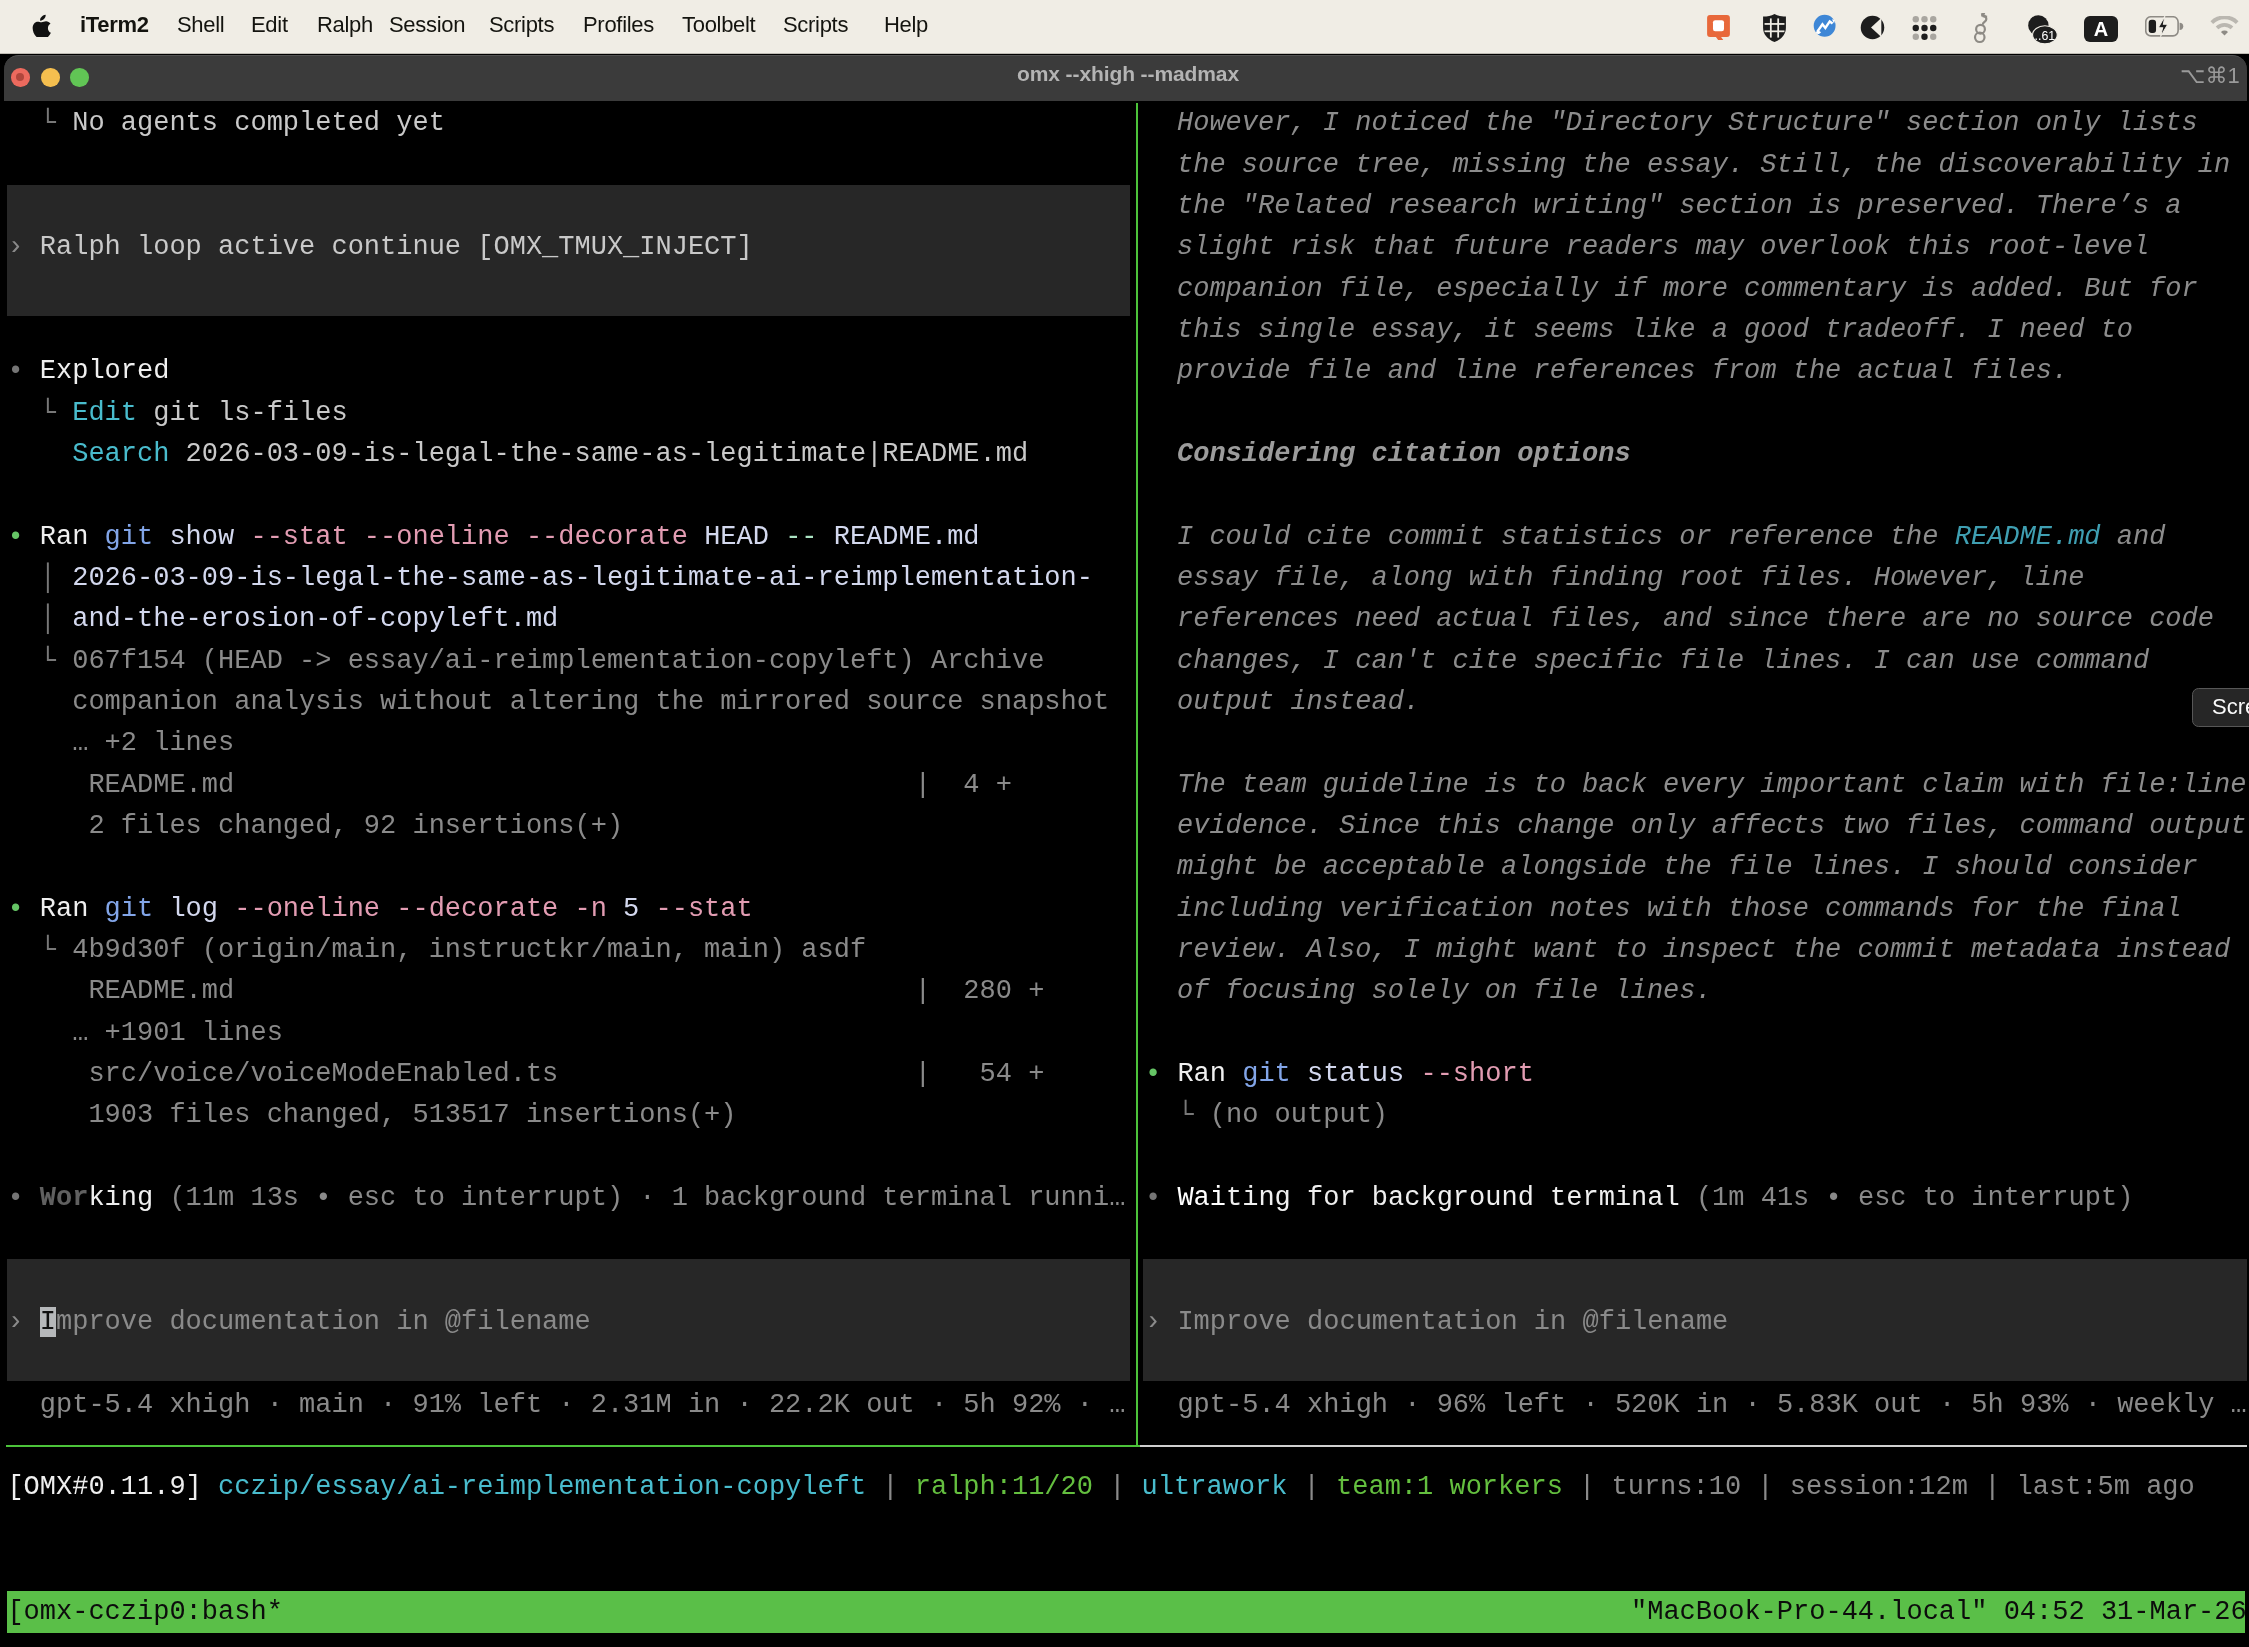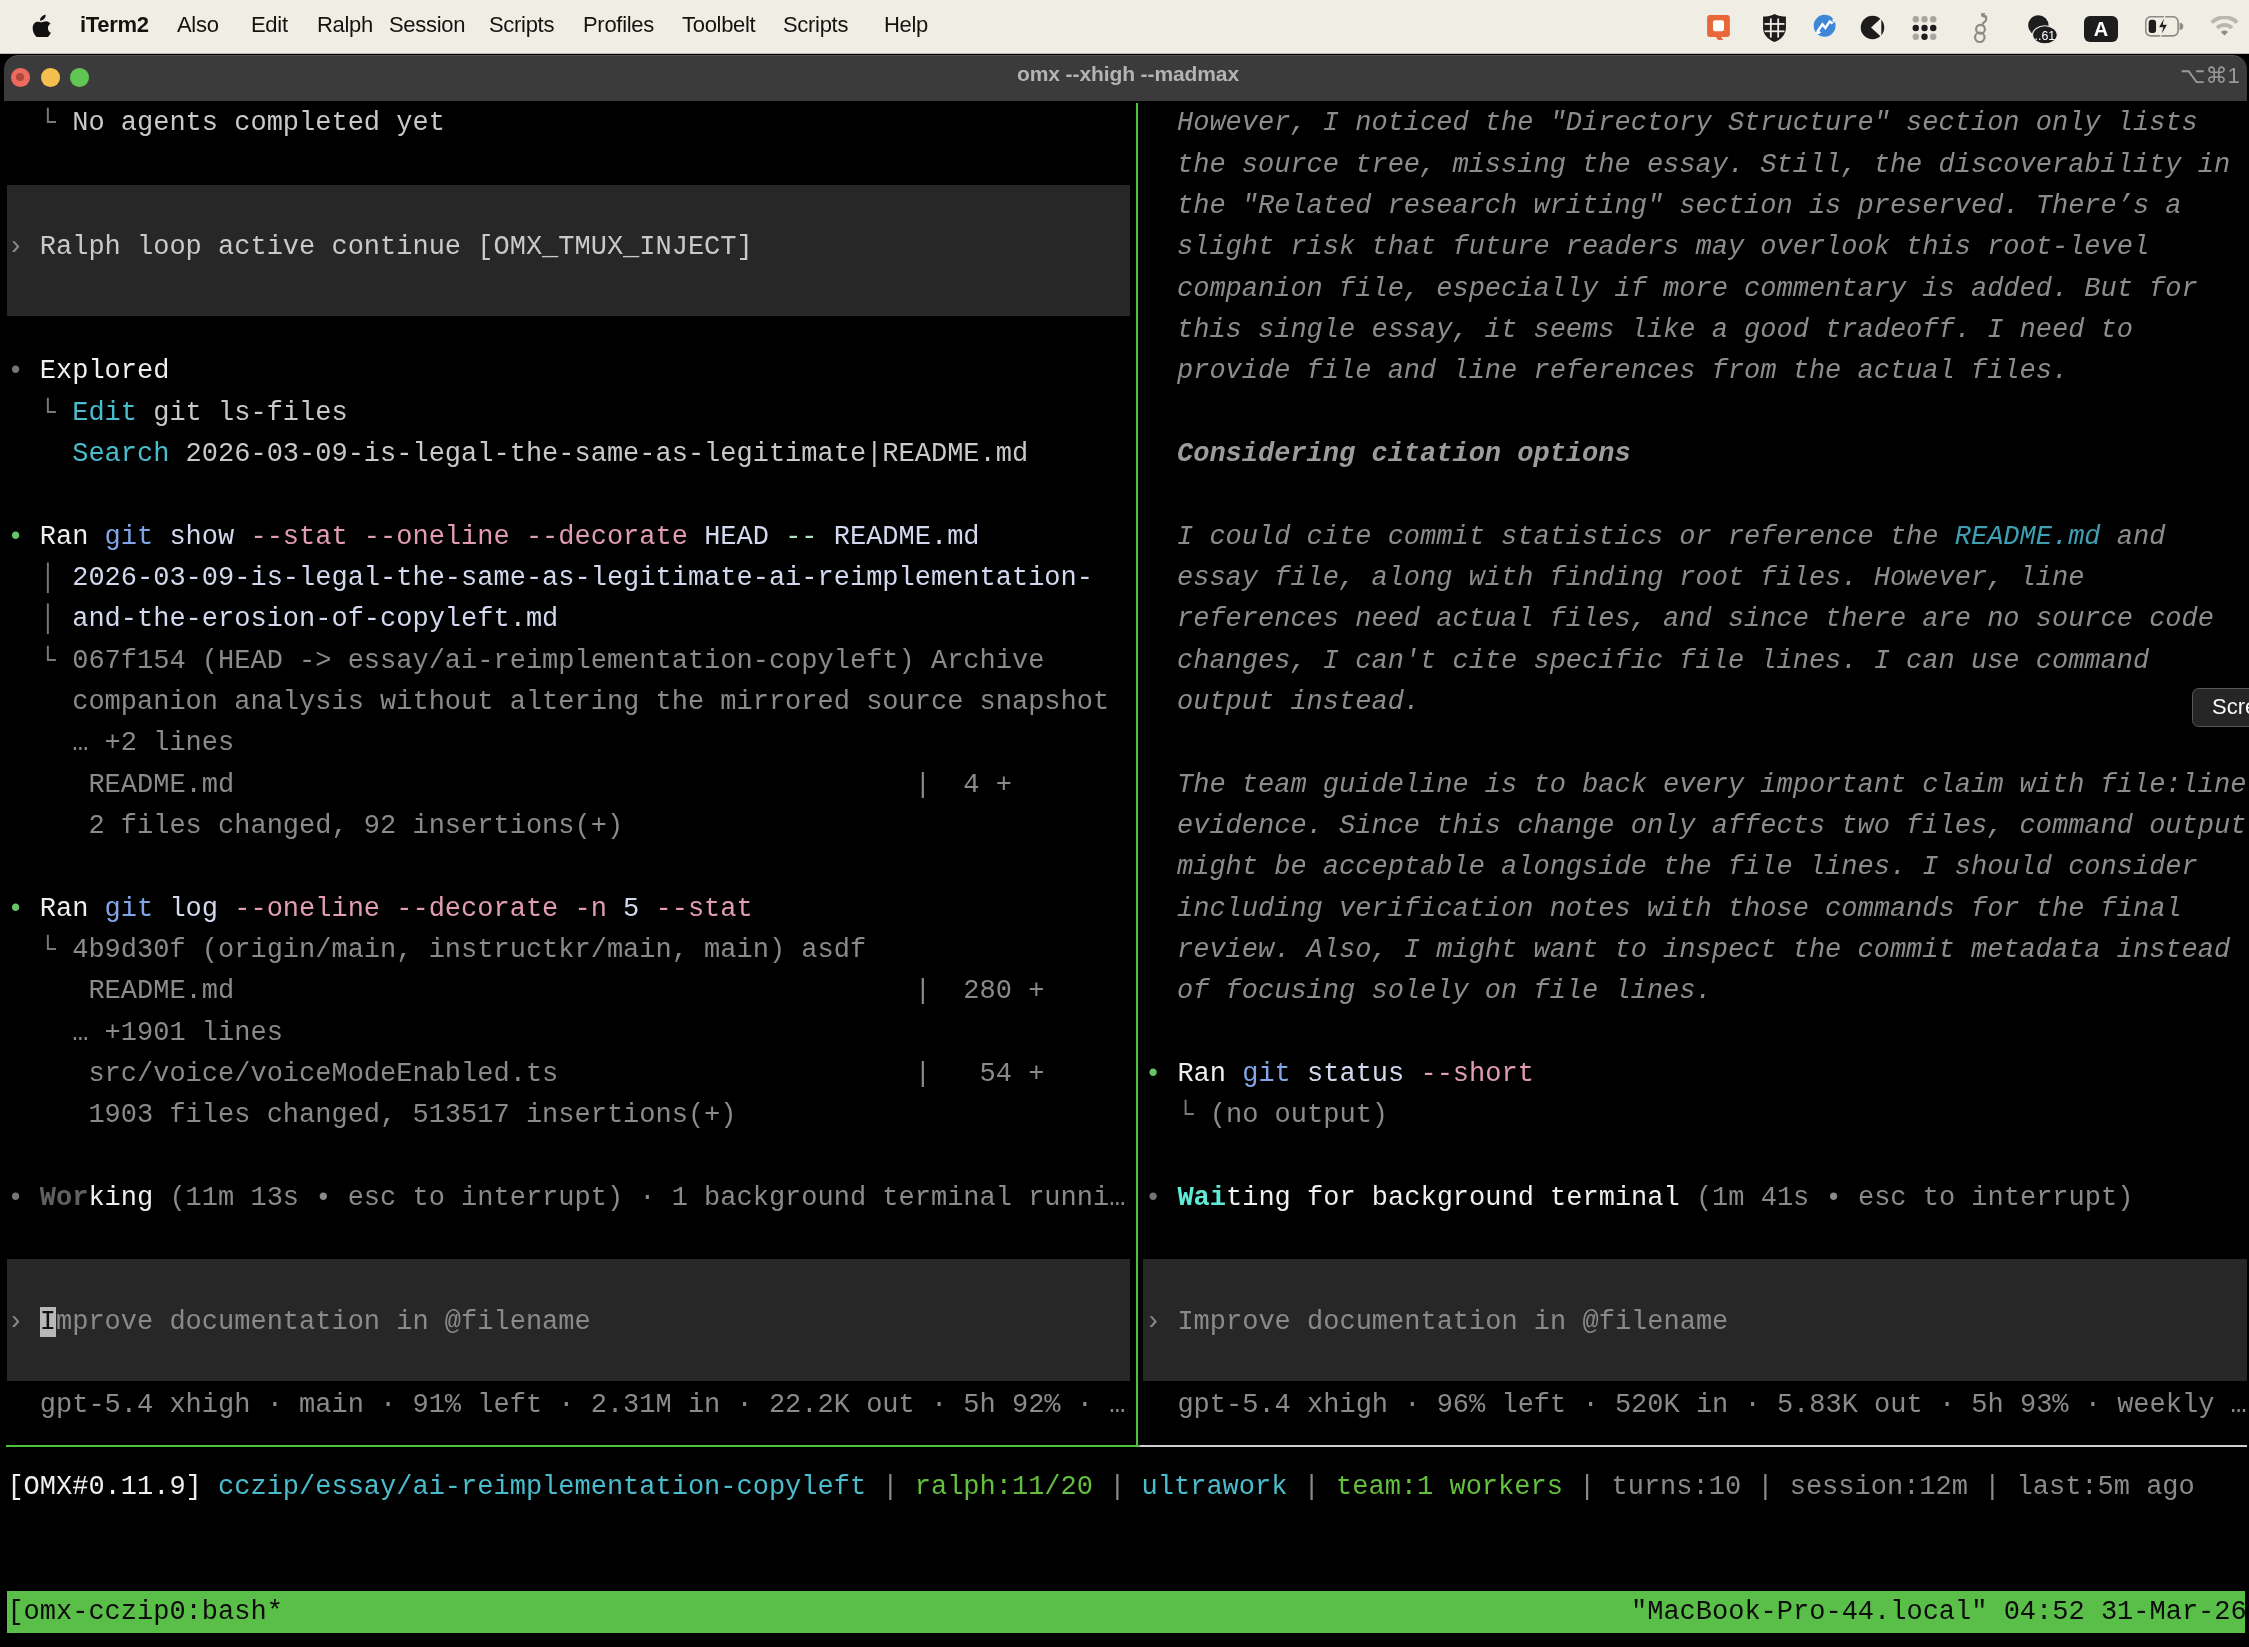--- a/index.html
+++ b/index.html
@@ -87,31 +87,31 @@
 <div class="ln rn it" style="top:641px">changes, I can't cite specific file lines. I can use command</div>
 <div class="ln rn it" style="top:682px">output instead.</div>
 <div class="ln rn it" style="top:765px">The team guideline is to back every important claim with file:line</div>
 <div class="ln rn it" style="top:806px">evidence. Since this change only affects two files, command output</div>
 <div class="ln rn it" style="top:847px">might be acceptable alongside the file lines. I should consider</div>
 <div class="ln rn it" style="top:889px">including verification notes with those commands for the final</div>
 <div class="ln rn it" style="top:930px">review. Also, I might want to inspect the commit metadata instead</div>
 <div class="ln rn it" style="top:971px">of focusing solely on file lines.</div>
 <div class="ln rn" style="top:1054px"><span class="gb">• </span><span class="b">Ran</span> <span class="blue">git</span> <span class="lav">status</span> <span class="pink">--short</span></div>
 <div class="ln rn" style="top:1095px"><span class="tree">  └ </span><span class="dim">(no output)</span></div>
-<div class="ln rn" style="top:1178px"><span class="yb">• </span><span style="color:#5eead4;font-weight:bold">Wai</span><span class="b">ting for background terminal</span><span class="dim"> (1m 41s • esc to interrupt)</span></div>
+<div class="ln rn" style="top:1178px"><span class="yb">• </span><span style="color:#ffffff;font-weight:normal">Wai</span><span class="b">ting for background terminal</span><span class="dim"> (1m 41s • esc to interrupt)</span></div>
 <div class="ln rn" style="top:1302px"><span class="dim">› Improve documentation in @filename</span></div>
 <div class="ln rn" style="top:1385px"><span class="dim">  gpt-5.4 xhigh · 96% left · 520K in · 5.83K out · 5h 93% · weekly …</span></div>
 <div class="ln" style="top:1467px"><span class="b">[OMX#0.11.9]</span> <span class="cyan">cczip/essay/ai-reimplementation-copyleft</span><span class="dim"> | </span><span class="grn">ralph:11/20</span><span class="dim"> | </span><span class="cyan">ultrawork</span><span class="dim"> | </span><span class="grn">team:1 workers</span><span class="dim"> | turns:10 | session:12m | last:5m ago</span></div>
 <div class="tx" style="left:7.4px;top:1591px">[omx-cczip0:bash*</div>
 <div class="tx" style="left:1631px;top:1591px">"MacBook-Pro-44.local" 04:52 31-Mar-26</div>
 <svg style="position:absolute;left:31px;top:11px;z-index:5" width="20" height="26" viewBox="0 0 28 36">
     <path fill="#111" d="M14 9c1.5-2.5 4-4 6.5-4 .3 2-.7 4.2-2 5.7-1.4 1.6-3.6 2.8-5.7 2.6-.3-2 .8-4.3 1.2-4.3zM21 14c2.6 0 5 1.4 6.3 3.6-2.3 1.3-3.6 3.6-3.6 6.2 0 2.9 1.7 5.4 4.2 6.5-.9 2.1-2.2 4-3.9 5.5-1.2 1.1-2.6 1.7-4 1.7-1.5 0-2.5-.9-4.3-.9-1.9 0-3 .9-4.4.9-1.5 0-2.9-.8-4.2-2C4.3 32.6 2.3 28 2.3 23.6c0-5.2 3.3-8.9 7.2-8.9 1.7 0 3.3 1 4.5 1 1.1 0 3.1-1.2 5.5-1.2z"></path>
   </svg>
 <div class="mi mb" style="left:80px">iTerm2</div>
-<div class="mi" style="left:177px">Also</div>
+<div class="mi" style="left:177px">Shell</div>
 <div class="mi" style="left:251px">Edit</div>
 <div class="mi" style="left:317px">Ralph</div>
 <div class="mi" style="left:389px">Session</div>
 <div class="mi" style="left:489px">Scripts</div>
 <div class="mi" style="left:583px">Profiles</div>
 <div class="mi" style="left:682px">Toolbelt</div>
 <div class="mi" style="left:783px">Scripts</div>
 <div class="mi" style="left:884px">Help</div>
 <svg style="position:absolute;left:1707px;top:14.8px;z-index:5" width="23" height="25" viewBox="0 0 31 34">
     <path fill="#e8683a" d="M4 0h23a4 4 0 0 1 4 4v22a4 4 0 0 1-4 4h-8l3 4h-7l-3-4H4a4 4 0 0 1-4-4V4a4 4 0 0 1 4-4z"></path>

